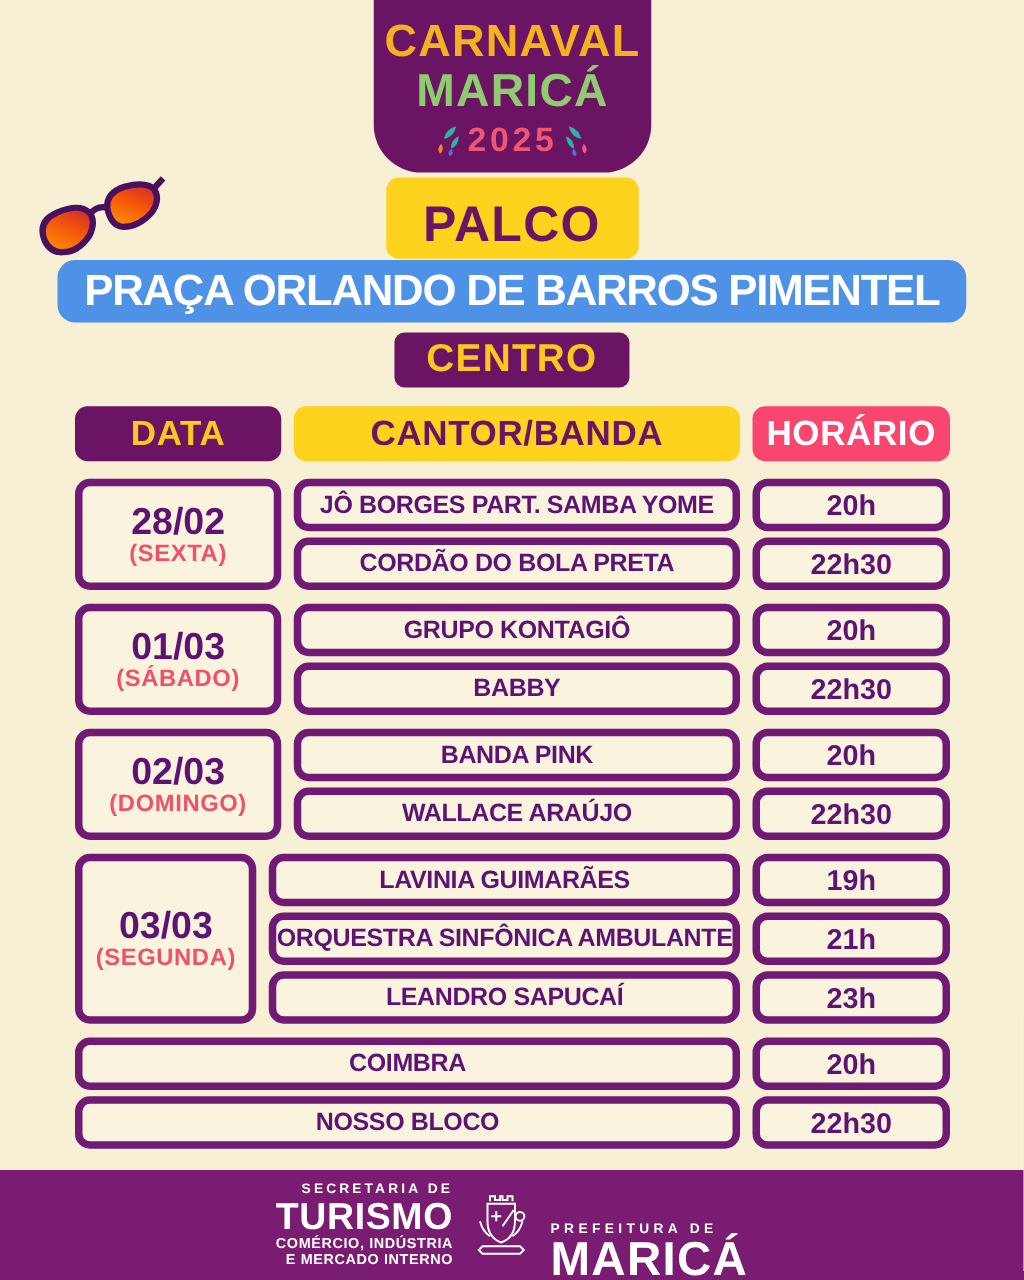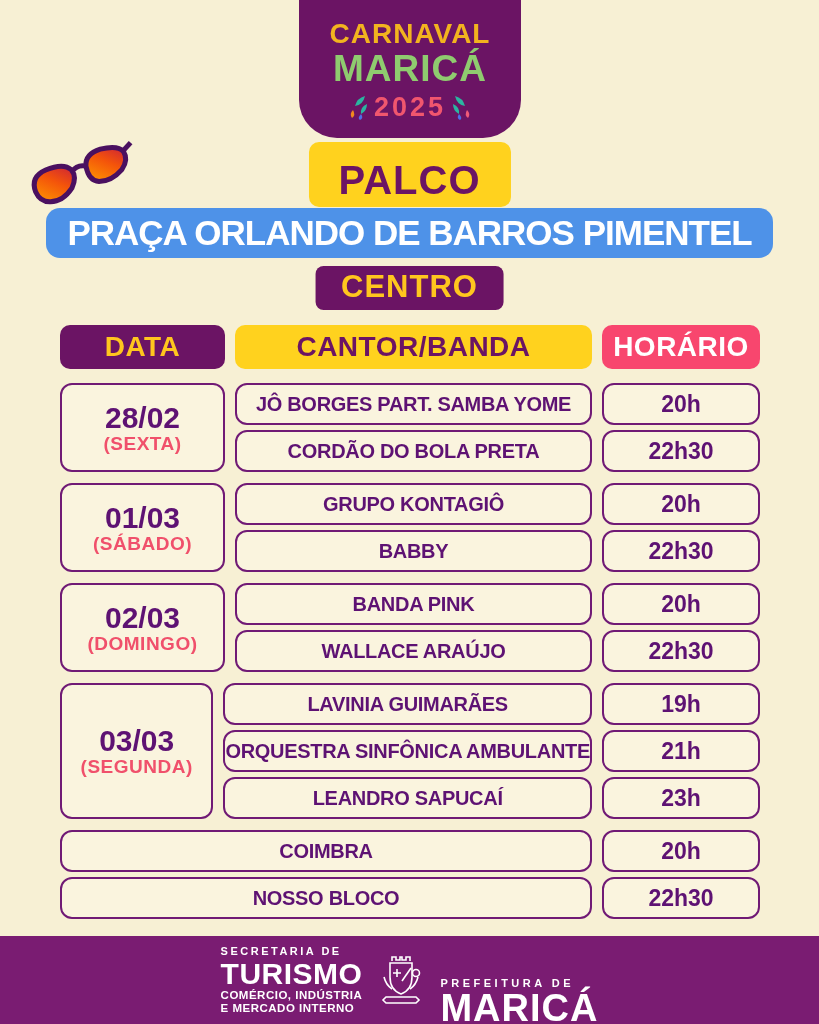--- a/index.html
+++ b/index.html
@@ -9,21 +9,21 @@
     font-family:"Liberation Sans", sans-serif; font-weight:bold;
   }
 
   
   .logo-badge {
     position:absolute; top:0; left:299px; width:222px; height:138px;
     background:#6B1464; border-radius:0 0 38px 38px;
     display:flex; flex-direction:column; align-items:center; justify-content:center;
     padding-top:4px; box-sizing:border-box;
   }
-  .logo-carnaval { color:#F2B31F; font-size:28px; letter-spacing:1px; }
+  .logo-carnaval { color:#F2B31F; font-size:36px; letter-spacing:1px; }
   .logo-marica   { color:#8FCB6F; font-size:37px; letter-spacing:1px; line-height:1.05; }
   .logo-year-row { display:flex; align-items:center; gap:3px; margin-top:2px; }
   .logo-year     { color:#F0566E; font-size:27px; letter-spacing:3px; }
 
   
   .palco-pill {
     position:absolute; top:142px; left:50%; transform:translateX(-50%);
     background:#FFD21E; border-radius:10px; padding:16px 30px 4px;
   }
   .palco-pill span { color:#6B1464; font-size:40px; letter-spacing:1px; }
@@ -52,21 +52,21 @@
   .hdr {
     height:44px; border-radius:10px; box-sizing:border-box;
     display:flex; align-items:center; justify-content:center; font-size:28px; letter-spacing:0.5px;
   }
   .hdr-date   { width:165px; background:#6B1464; color:#FFC61E; }
   .hdr-artist { flex:1;      background:#FFD21E; color:#6B1464; }
   .hdr-time   { width:158px; background:#F8466E; color:#FFFFFF; }
 
   .group { display:flex; gap:10px; margin-bottom:11px; }
   .cell {
-    background:#FAF4DE; border:2px solid #701a75; border-radius:12px; box-sizing:border-box;
+    background:#FAF4DE; border:6px solid #701a75; border-radius:12px; box-sizing:border-box;
   }
   .date-cell {
     width:165px; display:flex; flex-direction:column;
     align-items:center; justify-content:center; line-height:1.1;
   }
   .date-num { color:#5E1273; font-size:30px; }
   .date-day { color:#F0506B; font-size:19px; letter-spacing:0.5px; }
   .shows-col { flex:1; display:flex; flex-direction:column; gap:5px; }
   .show-row { display:flex; gap:10px; }
   .artist-cell {
@@ -77,21 +77,21 @@
     width:158px; height:42px; display:flex; align-items:center; justify-content:center;
     color:#5E1273; font-size:23px;
   }
 
   
   .footer {
     position:absolute; left:0; bottom:0; width:819px; height:88px;
     background:#7A1C72; display:flex; align-items:center; justify-content:center; gap:16px;
     color:#FFFFFF;
   }
-  .sec-block { text-align:left; line-height:1.05; }
+  .sec-block { text-align:right; line-height:1.05; }
   .sec-top  { font-size:11px; letter-spacing:2.5px; }
   .sec-main { font-size:30px; letter-spacing:0.5px; }
   .sec-sub  { font-size:11.5px; letter-spacing:0.5px; }
   .pref-block { text-align:left; line-height:1.0;margin-top:44px; }
   .pref-top  { font-size:11px; letter-spacing:3.5px; }
   .pref-main { font-size:38px; letter-spacing:1px; }
   .crest { display:flex; align-items:center; }
 </style>
 </head>
 <body>

